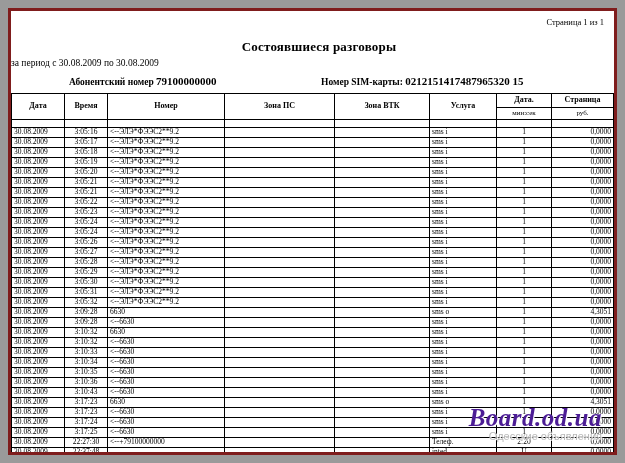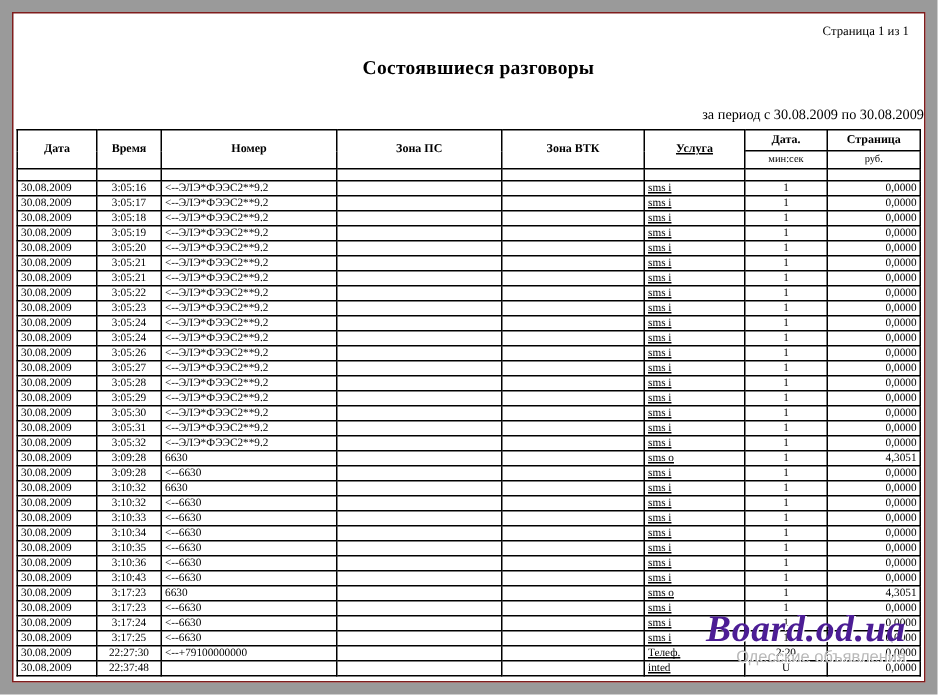--- a/index.html
+++ b/index.html
@@ -13,43 +13,43 @@
     font-family: "Liberation Serif", serif;
     overflow: hidden;
   }
   #page {
     position: absolute;
     left: 8px;
     top: 8px;
     width: 609px;
     height: 447px;
     background: #ffffff;
-    border: 1px solid #7f1d1d;
+    border: 3px solid #7f1d1d;
     box-sizing: border-box;
     overflow: hidden;
   }
   .page-number {
     position: absolute;
     right: 10px;
     top: 6px;
     font-size: 8.5px;
     color: #000;
   }
   .doc-title {
     text-align: center;
     font-size: 13px;
     font-weight: bold;
     margin-top: 28px;
     letter-spacing: 0.2px;
     margin-left: 13px;
   }
   .doc-subtitle {
-    text-align: right;
+    text-align: left;
     font-size: 9.5px;
-    margin-top: 19px;
+    margin-top: 3px;
   }
   .meta-row {
     margin-top: 7px;
     padding-left: 58px;
     padding-right: 20px;
     font-size: 9.5px;
     position: relative;
     height: 14px;
   }
   .meta-label {
@@ -101,21 +101,21 @@
     font-weight: normal;
     border-top: none;
   }
   th.nb-bottom { border-bottom: none; }
   th.nb-top { border-top: none; }
   .c-date { width: 48px; text-align: left; }
   .c-time { width: 38px; text-align: center; font-family: Liberation Serif, serif; }
   .c-num  { width: 112px; text-align: left; padding-left: 4px; }
   .c-zps  { width: 105px; }
   .c-zvtk { width: 90px; }
-  .c-serv { width: 62px; text-align: left; padding-left: 6px; text-decoration: underline; }
+  .c-serv { width: 62px; text-align: left; padding-left: 6px; }
   .c-dur  { width: 50px; text-align: center; }
   .c-cost { width: 57px; text-align: right; padding-right: 6px; }
   tbody td { font-size: 7.5px; }
   tbody tr.spacer td {
     height: 7px;
     border-left: 1px solid #000;
     border-right: 1px solid #000;
     border-top: 1px solid #000;
     border-bottom: 1px solid #000;
   }
@@ -146,20 +146,30 @@
 </head>
 <body>
 
 <div id="page">
 
   <div class="page-number">Страница 1 из 1</div>
 
   <div class="doc-title">Состоявшиеся разговоры</div>
   <div class="doc-subtitle">за период с 30.08.2009 по 30.08.2009</div>
 
+  <div class="meta-row">
+    <span class="meta-left">
+      <span class="meta-label">Абонентский номер</span>
+      <span class="meta-value">79100000000</span>
+    </span>
+    <span class="meta-right">
+      <span class="meta-label">Номер SIM-карты:</span>
+      <span class="meta-value">0212151417487965320 15</span>
+    </span>
+  </div>
 
   <table class="calls">
     <thead>
       <tr class="hdr1">
         <th class="c-date" rowspan="2">Дата</th>
         <th class="c-time" rowspan="2">Время</th>
         <th class="c-num" rowspan="2">Номер</th>
         <th class="c-zps" rowspan="2">Зона ПС</th>
         <th class="c-zvtk" rowspan="2">Зона ВТК</th>
         <th class="c-serv" rowspan="2">Услуга</th>

